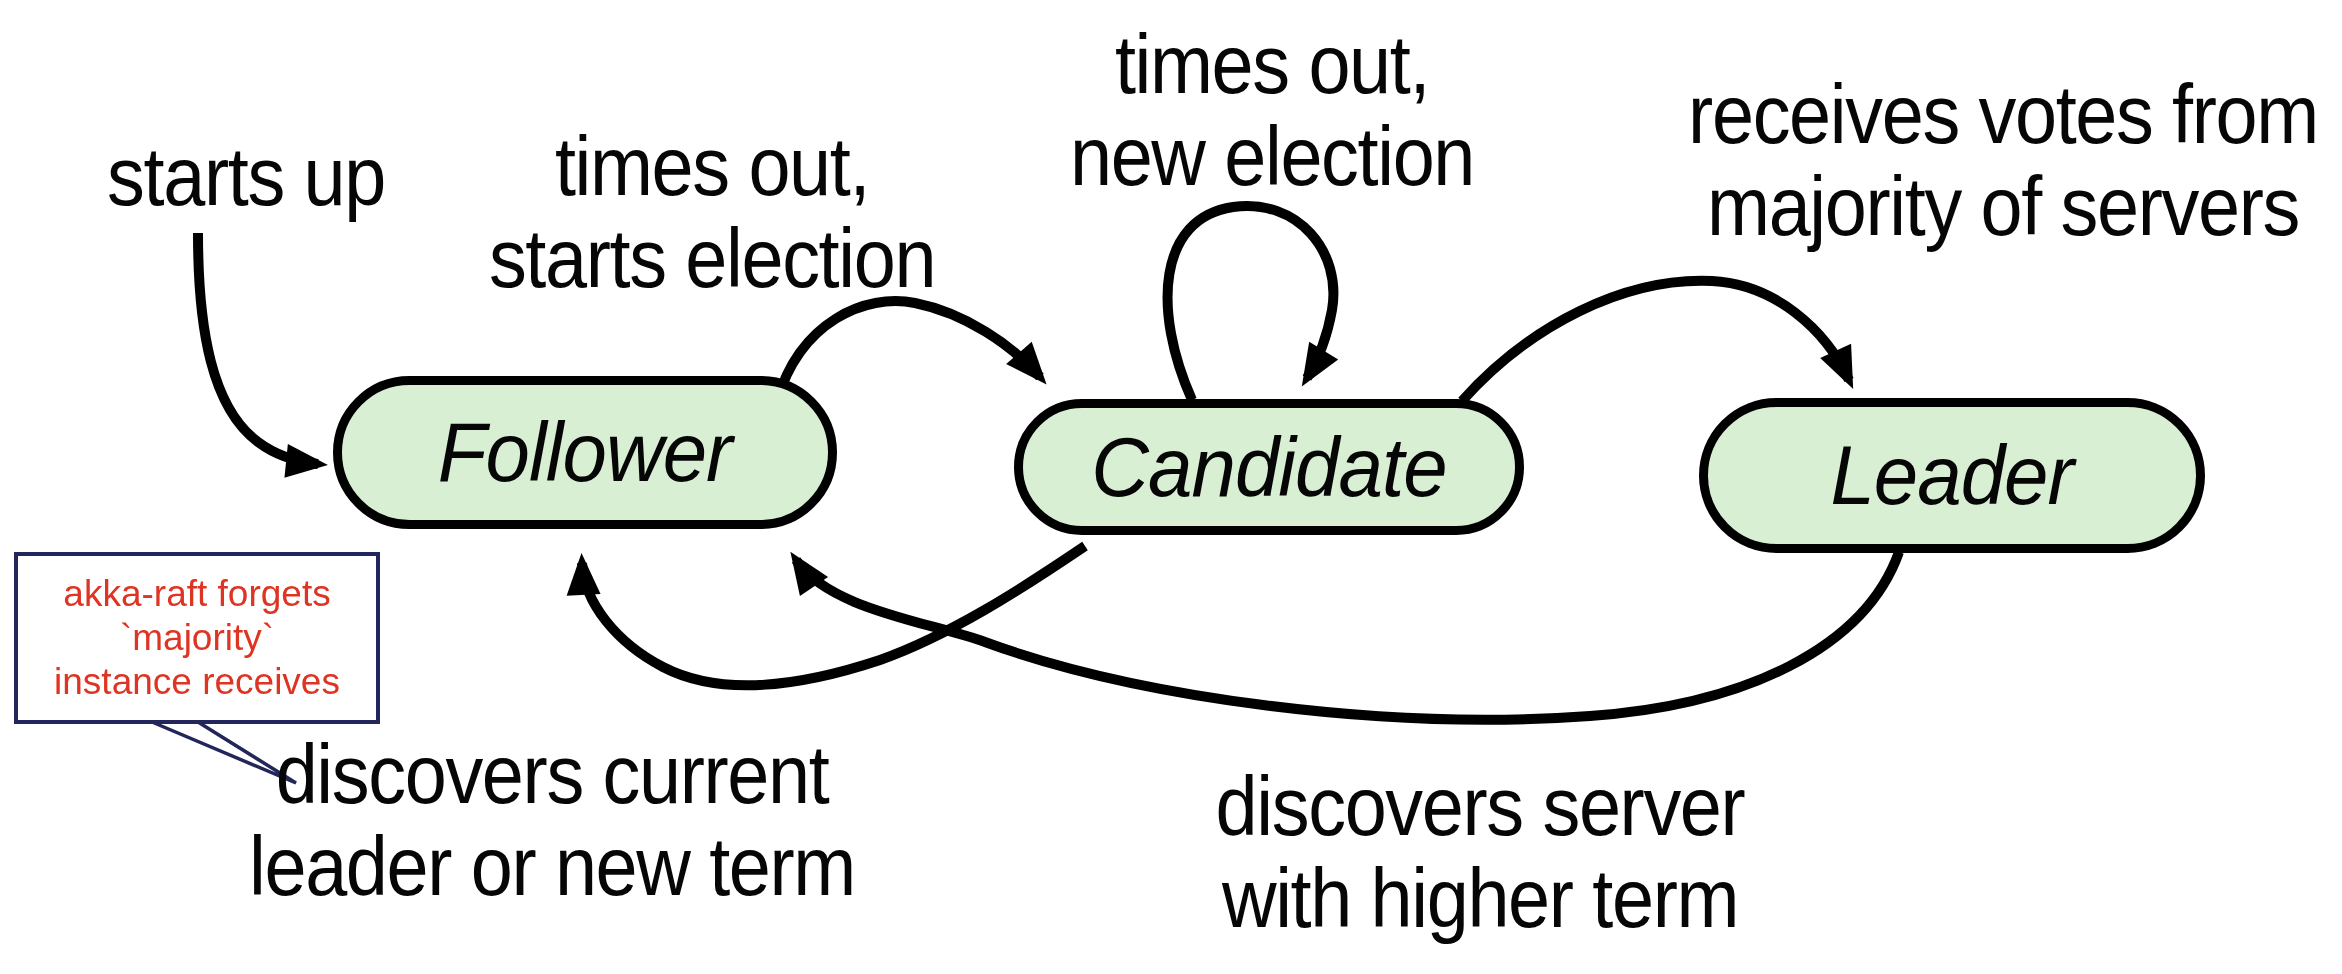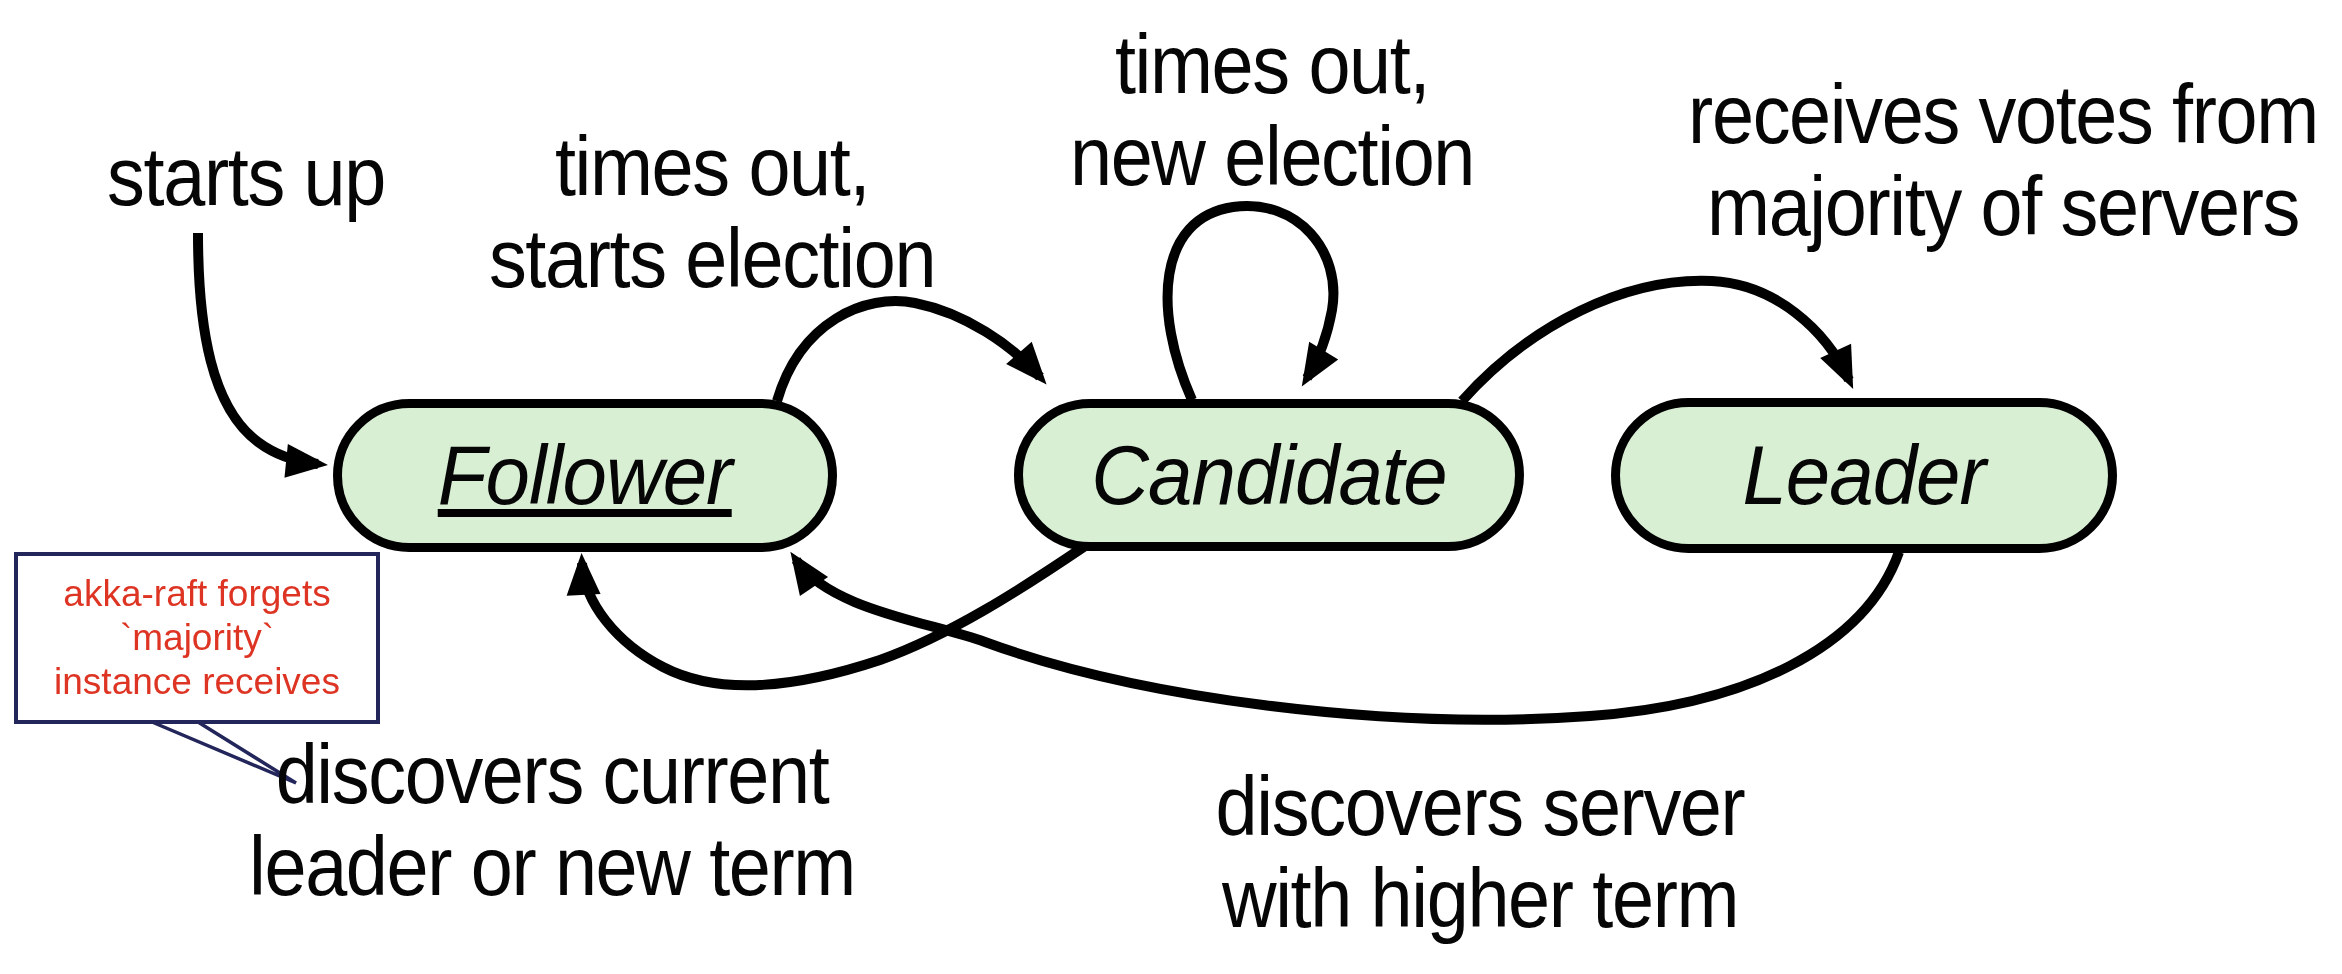--- a/index.html
+++ b/index.html
@@ -11,23 +11,23 @@
   #canvas{position:relative;width:2342px;height:974px;background:var(--background);
     font-family:"Liberation Sans","DejaVu Sans",sans-serif;overflow:hidden;}
   #edges{position:absolute;left:0;top:0;width:2342px;height:974px;}
   .edge{stroke:var(--arrow);stroke-width:10;fill:none;}
   #arrowhead path{fill:var(--arrow);}
   .state{position:absolute;display:flex;align-items:center;justify-content:center;
     background:var(--state-fill);border:9px solid var(--state-border);border-radius:999px;
     box-sizing:border-box;}
   .state-label{font-style:italic;font-size:84px;color:var(--label-text);
     transform:scaleX(.95);white-space:nowrap;letter-spacing:-1px;}
-  #state-follower{left:333px;top:399px;width:504px;height:153px;text-decoration:underline;}
-  #state-candidate{left:1014px;top:399px;width:510px;height:152px;}
-  #state-leader{left:1611px;top:398px;width:506px;height:155px;}
+  #state-follower{left:333px;top:376px;width:504px;height:153px;}
+  #state-candidate{left:1014px;top:399px;width:510px;height:136px;}
+  #state-leader{left:1699px;top:398px;width:506px;height:155px;}
   .edge-label{position:absolute;transform:translate(-50%,-50%) scaleX(.9);
     font-size:84px;line-height:92px;color:var(--label-text);text-align:center;
     white-space:nowrap;letter-spacing:-1.5px;}
   #label-starts-up{left:246px;top:176px;}
   #label-times-out-starts-election{left:712px;top:212px;}
   #label-times-out-new-election{left:1272px;top:110px;}
   #label-receives-votes{left:2003px;top:160px;}
   #label-discovers-current{left:552px;top:820px;}
   #label-discovers-server{left:1480px;top:852px;}
   #annotation-box{position:absolute;left:14px;top:552px;width:366px;height:172px;

